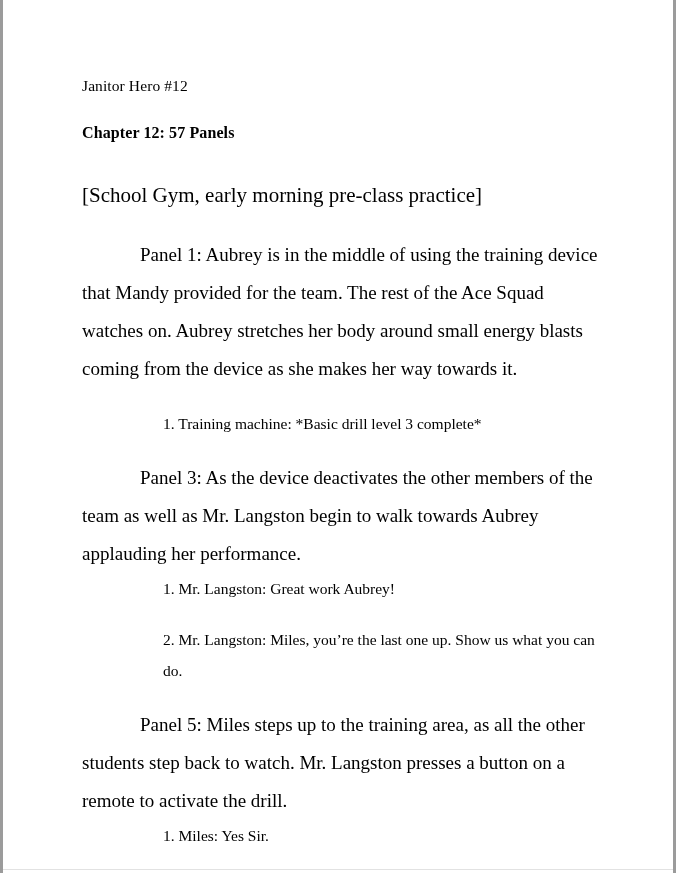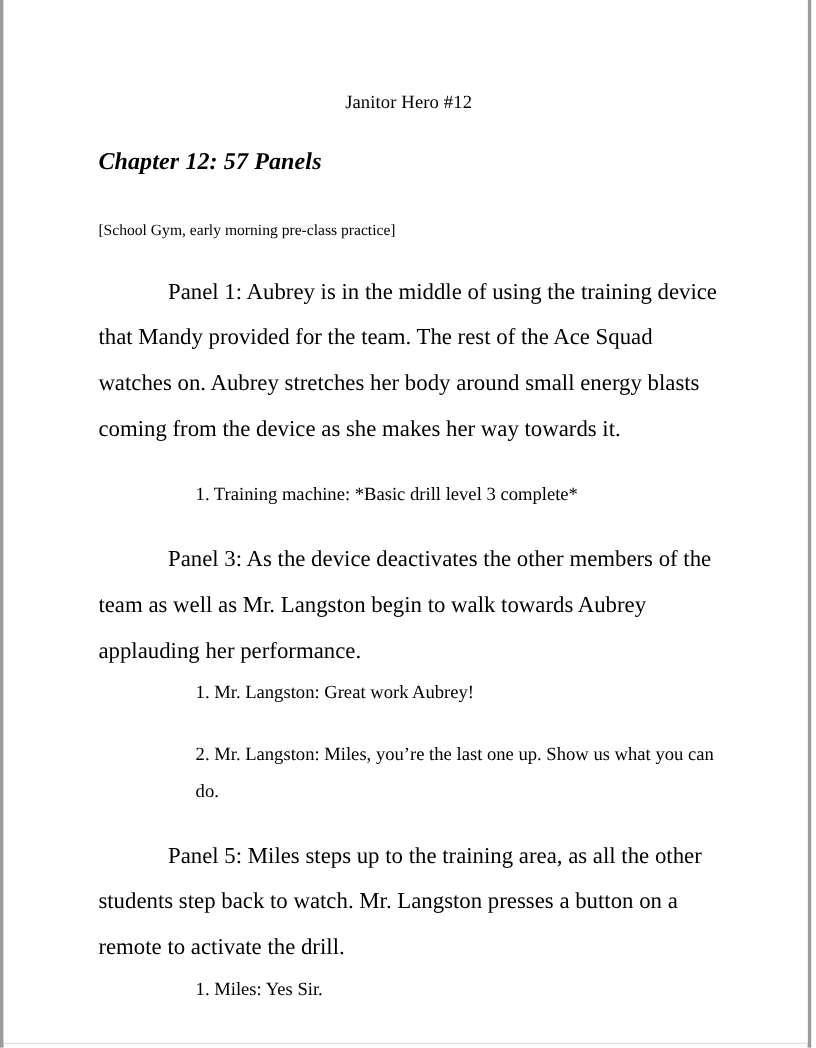--- a/index.html
+++ b/index.html
@@ -54,39 +54,38 @@
   }
 
   .content {
     position: absolute;
     left: 79px;          
     top: 0;
     width: 517px;        
   }
 
   .doc-title {
-    text-align: center;
+    text-align: left;
     font-size: 15.5px;
     font-weight: normal;
     margin: 0;
     padding-top: 77px;
     letter-spacing: 0.1px;
   }
 
   .chapter-heading {
-    font-size: 20px;
+    font-size: 16px;
     font-weight: bold;
     margin: 0;
     padding-top: 29px;
     letter-spacing: 0.1px;
-    font-style: italic;
   }
 
   .scene-heading {
-    font-size: 13px;
+    font-size: 21px;
     margin: 0;
     padding-top: 32px;
     line-height: 2.0;
   }
 
   .panel-block {
     margin: 0;
     padding-top: 20px;
   }
 

